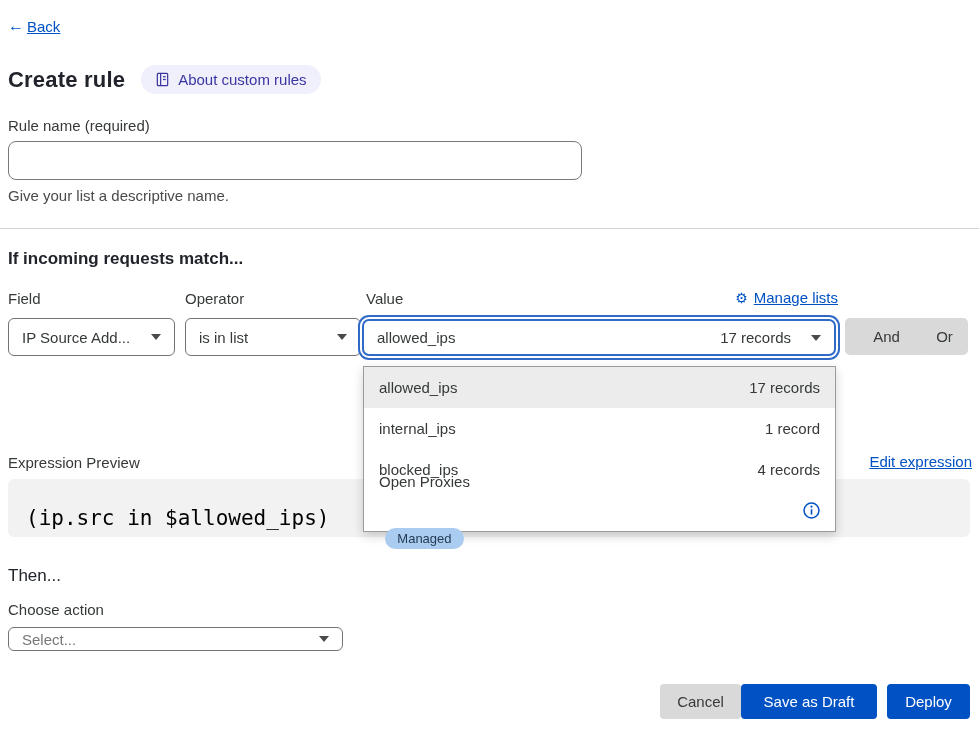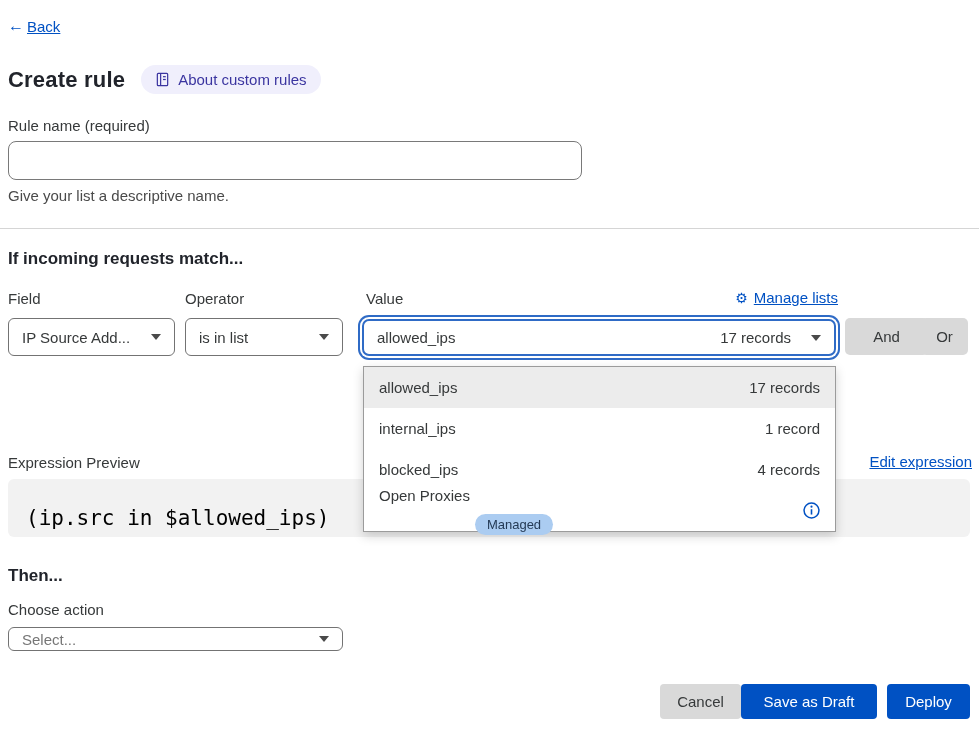--- a/index.html
+++ b/index.html
@@ -40,49 +40,49 @@
     display:flex; align-items:center; gap:6px; }
   .manage-lists .gear { font-family:"DejaVu Sans",sans-serif; font-size:14px; text-decoration:none; }
   .manage-lists .ml-text { text-decoration:underline; }
 
   .select { height:38px; border:1px solid #737373; border-radius:6px; background:#fff;
     display:flex; align-items:center; justify-content:space-between; padding:0 13px;
     font-size:15px; color:#36393a; cursor:pointer; }
   .caret { width:0; height:0; border-left:5px solid transparent; border-right:5px solid transparent;
     border-top:6px solid #4a4a4a; flex:none; }
   .select-field    { position:absolute; left:8px;   top:318px; width:167px; }
-  .select-operator { position:absolute; left:185px; top:318px; width:158px; }
+  .select-operator { position:absolute; left:185px; top:318px; width:176px; }
   .select-value { position:absolute; left:362px; top:319px; width:474px; height:37px;
     border:2px solid #2f6bc6; border-radius:7px;
     box-shadow:0 0 0 2px #ffffff, 0 0 0 4px #2f6bc6; }
   .sv-right { display:flex; align-items:center; gap:20px; }
 
   .gray-btn { background:#d9d9d9; color:#36393a; border:none; border-radius:5px;
     font-size:15px; font-family:"Liberation Sans",sans-serif; cursor:pointer; }
   .btn-and { position:absolute; left:845px; top:318px; width:83px; height:37px; }
   .btn-or  { position:absolute; left:921px; top:318px; width:47px; height:37px; }
 
   
   .dropdown { position:absolute; left:363px; top:366px; width:473px; background:#fff;
     border:1px solid #9b9b9b; box-shadow:0 4px 10px rgba(0,0,0,.18); z-index:5; }
   .dd-row { height:41px; display:flex; align-items:center; justify-content:space-between;
     padding:0 15px; font-size:15px; color:#36393a; cursor:pointer; }
   .dd-row.highlighted { background:#ececec; }
-  .dd-left { display:flex; gap:5px; }
+  .dd-left { display:flex; align-items:center; gap:11px;flex-direction:column; }
   .badge { background:#abccf1; color:#243a55; border-radius:12px; padding:3px 12px; font-size:13px;margin-top:27px; }
 
   
   .expr-label { position:absolute; left:8px; top:454px; font-size:15px; }
   .edit-expr { position:absolute; right:7px; top:453px; color:#0051c3; font-size:15px; text-decoration:underline; }
   .expr-block { position:absolute; left:8px; top:479px; width:962px; height:58px;
     background:#f2f2f2; border-radius:6px; display:flex; align-items:center; padding:0 18px; }
   .expr-code { font-family:"DejaVu Sans Mono","Liberation Mono",monospace; font-size:21px; color:#000000;margin-top:20px; }
 
   
-  .then-heading { position:absolute; left:8px; top:566px; font-size:17px; font-weight:700; color:#21242b; }
+  .then-heading { position:absolute; left:8px; top:566px; font-size:17px; font-weight:400; color:#21242b; }
   .action-label { position:absolute; left:8px; top:601px; }
   .select-action { position:absolute; left:8px; top:627px; width:335px; height:24px; }
   .select-action .placeholder { color:#767676; }
 
   
   .blue-btn { background:#0051c3; color:#fff; border:none; border-radius:4px;
     font-size:15px; font-family:"Liberation Sans",sans-serif; cursor:pointer; }
   .btn-cancel { position:absolute; right:238px; top:684px; width:81px;  height:35px; border-radius:4px; }
   .btn-save   { position:absolute; right:102px; top:684px; width:136px; height:35px; }
   .btn-deploy { position:absolute; right:9px;   top:684px; width:83px;  height:35px; }

